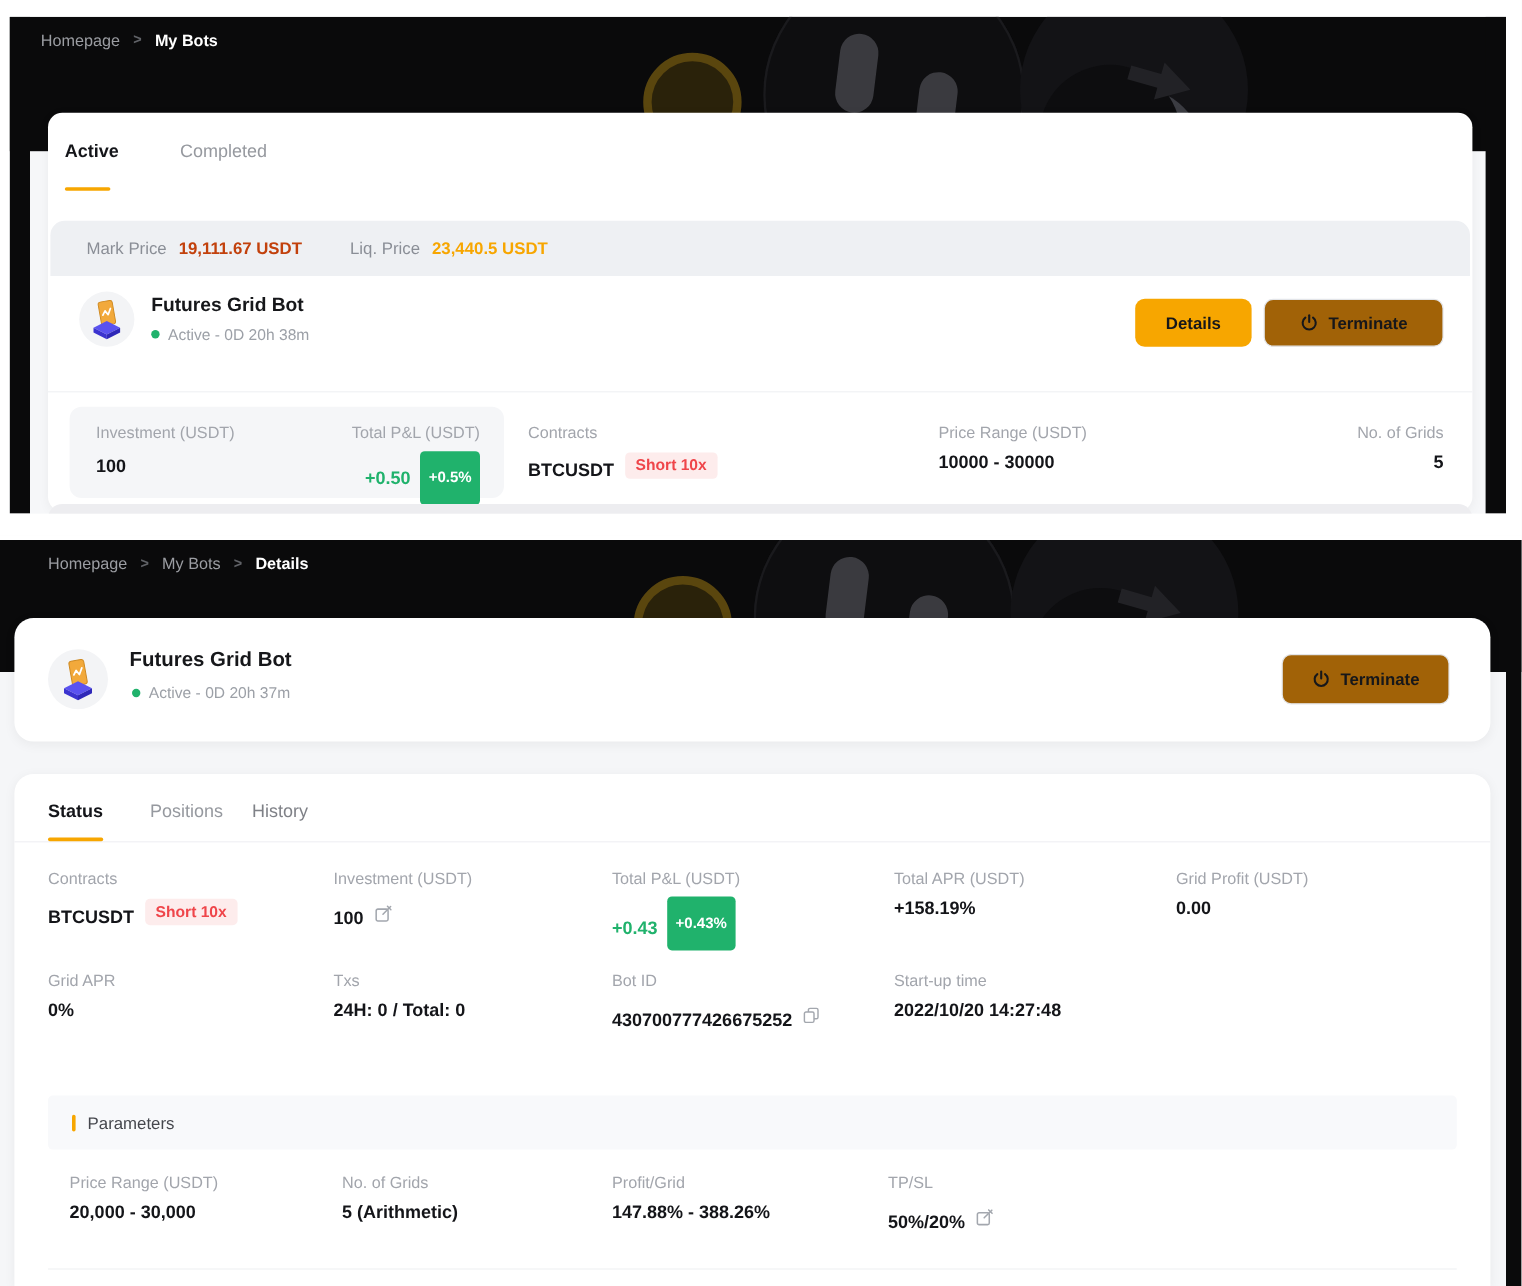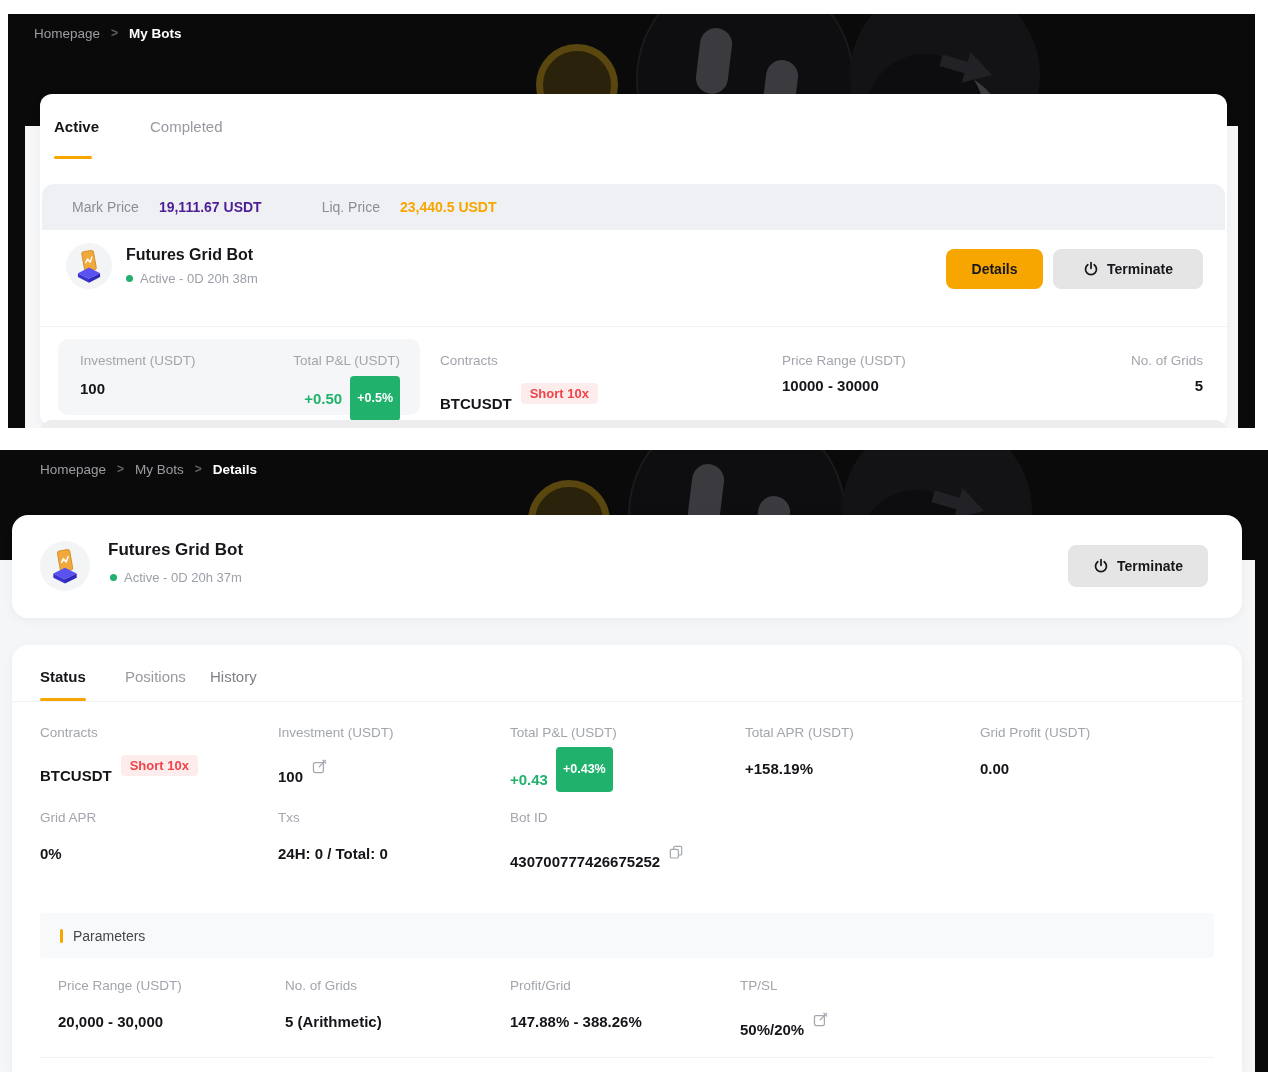--- a/index.html
+++ b/index.html
@@ -22,21 +22,21 @@
   .badge-green{background:var(--green);color:#fff;font-size:12.5px;font-weight:700;
                padding:16px 7px;border-radius:4px;margin-left:8px;line-height:1}
   .tag-pink{background:#fdecec;color:var(--red);font-size:13px;font-weight:600;
             padding:3px 9px;border-radius:4px;margin-left:9px;line-height:1.2}
   .green{color:var(--green)}
   .dot{width:7px;height:7px;border-radius:50%;background:var(--green);display:inline-block;margin-right:7px}
   .statusline{font-size:13px;color:#9ca0a7;display:flex;align-items:center}
   .btn{display:flex;align-items:center;justify-content:center;border-radius:8px;
        font-size:14px;font-weight:700;color:#16171a;cursor:pointer}
   .btn.orange{background:var(--accent)}
-  .btn.ghost{background:#e5e5e5;border:1px solid #e3e5e9;gap:8px}
+  .btn.ghost{background:#a16207;border:1px solid #e3e5e9;gap:8px}
   .card{background:#fff;box-shadow:0 2px 10px rgba(0,0,0,.05)}
   .tab{cursor:pointer;font-size:15px;color:#96999f}
   .tab.on{color:#141519;font-weight:700}
   .underline{height:3px;border-radius:2px;background:var(--accent)}
   .avatar{border-radius:50%;background:#f3f4f6;display:flex;align-items:center;justify-content:center}
   .icon-btn{cursor:pointer;display:inline-flex;margin-left:8px;vertical-align:middle}
 
   
   .art{position:absolute;pointer-events:none}
   .art-coin{left:528px;top:30px;width:82px;height:82px;border-radius:50%;
@@ -49,37 +49,37 @@
   .art-cres{left:876px;top:58px;width:120px;height:120px;border-radius:50%;background:#3b3c42}
   .art-cresmask{left:858px;top:40px;width:118px;height:118px;border-radius:50%;background:#0d0d0f}
 
   
   .panel-a{position:absolute;left:0;top:0;width:1268px;height:446px;background:#fff}
   .frame-a{position:absolute;left:8px;top:14px;width:1247px;height:414px;background:#f6f7f9;overflow:hidden}
   .banner-a{position:absolute;left:0;top:0;width:100%;height:112px}
   .strip{position:absolute;top:0;width:17px;height:414px;background:var(--banner)}
   .card-a{position:absolute;left:32px;top:80px;width:1187px;height:332px;border-radius:12px}
   .pricebar{position:absolute;left:2px;top:90px;width:1183px;height:46px;background:#eef0f3;
-            border-radius:12px 12px 0 0;display:flex;align-items:center;padding-left:30px;gap:20px;font-size:14px}
+            border-radius:12px 12px 0 0;display:flex;align-items:center;padding-left:30px;gap:10px;font-size:14px}
   .pb-label{color:#8a8e96}
-  .pb-val{font-weight:700;color:#4c1d95}
+  .pb-val{font-weight:700;color:#c2410c}
   .pb-val.liq{color:var(--accent)}
   .statsec{position:absolute;left:0;top:232px;width:100%;height:100px;border-top:1px solid #f1f2f4}
   .insetbox{position:absolute;left:18px;top:12px;width:362px;height:76px;background:#f5f6f8;border-radius:10px}
 
   
   .panel-b{position:absolute;left:0;top:446px;width:1268px;height:626px;background:#f5f6f8}
   .topgap{position:absolute;left:0;top:0;width:100%;height:4px;background:#fff}
   .banner-b{position:absolute;left:0;top:4px;width:1268px;height:110px}
   .strip-b{position:absolute;left:1255px;top:4px;width:13px;height:622px;background:var(--banner)}
   .hcard{position:absolute;left:12px;top:69px;width:1230px;height:103px;border-radius:16px}
   .mcard{position:absolute;left:12px;top:199px;width:1230px;height:427px;border-radius:16px 16px 0 0}
   .tabdivider{position:absolute;left:0;top:56px;width:100%;height:1px;background:#f0f1f4}
   .cell{position:absolute}
-  .cell .value{margin-top:20px}
+  .cell .value{margin-top:9px}
   .pheader{position:absolute;left:28px;top:268px;width:1174px;height:45px;background:#f8f9fb;
            border-radius:4px;display:flex;align-items:center}
   .paccent{width:3px;height:14px;background:var(--accent);border-radius:2px;margin-left:20px}
   .ptitle{font-size:14px;color:#45474d;margin-left:10px}
   .pborder{position:absolute;left:28px;top:412px;width:1174px;height:1px;background:#f1f2f4}
 </style>
 </head>
 <body>
 
 <div class="stage">
@@ -282,20 +282,24 @@
         <div class="vrow" style="margin-top:8px">
           <span class="value">430700777426675252</span>
           <span class="icon-btn">
             <svg viewBox="0 0 24 24" width="16" height="16" fill="none" stroke="#a3a7ae" stroke-width="1.8">
               <rect x="8.5" y="3.5" width="12" height="13" rx="2"></rect>
               <rect x="3.5" y="8" width="12" height="13" rx="2" fill="#fff"></rect>
             </svg>
           </span>
         </div>
       </div>
+      <div class="cell" style="left:733px;top:165px">
+        <div class="label">Start-up time</div>
+        <div class="value">2022/10/20 14:27:48</div>
+      </div>
 
       <div class="pheader">
         <span class="paccent"></span>
         <span class="ptitle">Parameters</span>
       </div>
       <div class="cell" style="left:46px;top:333px">
         <div class="label">Price Range (USDT)</div>
         <div class="value">20,000 - 30,000</div>
       </div>
       <div class="cell" style="left:273px;top:333px">

